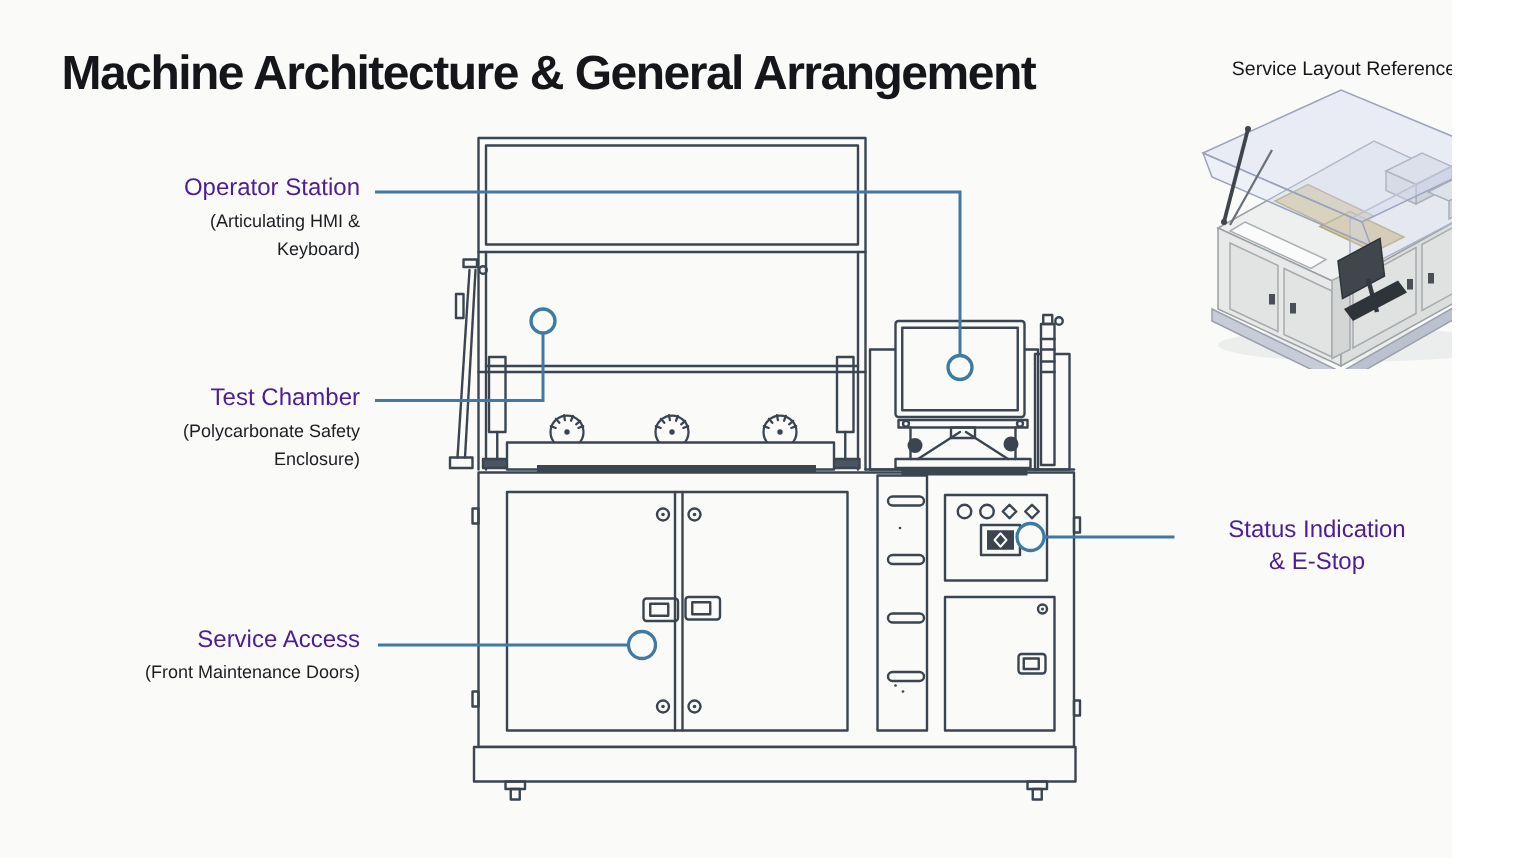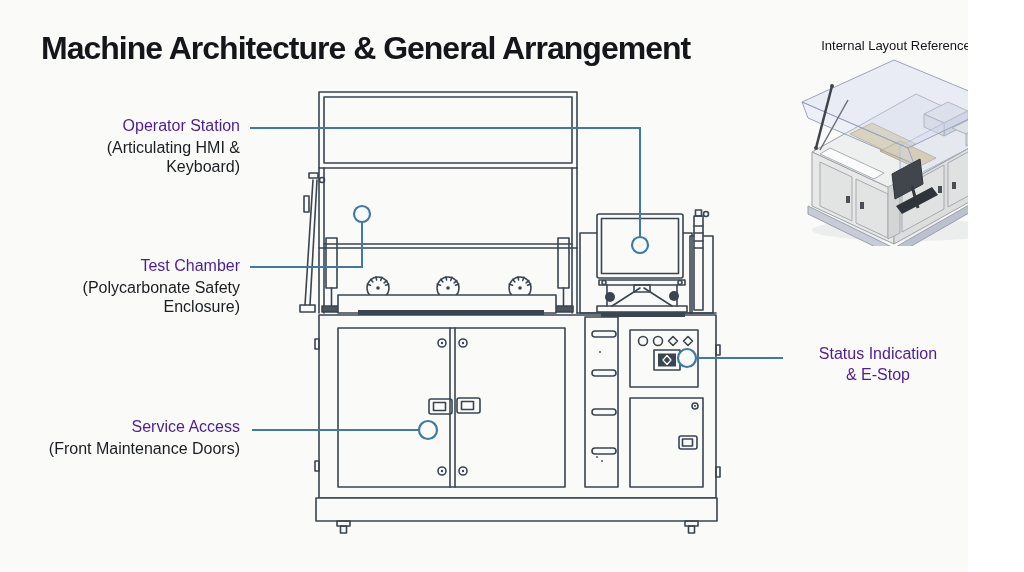--- a/index.html
+++ b/index.html
@@ -12,21 +12,21 @@
     color:#17191c;
   }
   .page-title{
     position:absolute;left:41px;top:30px;
     font-size:32px;font-weight:600;letter-spacing:-1px;
     color:#141619;white-space:nowrap;
   }
   .machine-svg{position:absolute;left:0;top:0;}
   .callout-label{position:absolute;}
   .callout-label .t{font-size:16px;line-height:20px;color:#4c1d95;white-space:pre-line;}
-  .callout-label .s{font-size:16px;line-height:19px;margin-top:2px;color:#1b1e21;white-space:pre-line;}
+  .callout-label .s{font-size:12px;line-height:19px;margin-top:2px;color:#1b1e21;white-space:pre-line;}
   .left-label{width:230px;text-align:right;}
   .right-label{text-align:center;}
   .ref-caption{
     position:absolute;left:780px;top:38px;width:232px;
     text-align:center;font-size:13px;color:#141619;
   }
   .iso-svg{position:absolute;left:796px;top:56px;}
 </style>
 </head>
 <body>
@@ -215,21 +215,21 @@
     <div class="t">Test Chamber</div>
     <div class="s">(Polycarbonate Safety
 Enclosure)</div>
   </div>
 
   <div class="callout-label right-label" style="left:793px;top:343px;width:170px;">
     <div class="t" style="line-height:21px;">Status Indication
 &amp; E-Stop</div>
   </div>
 
-  <div class="ref-caption">Internal Layout Reference</div>
+  <div class="ref-caption">Service Layout Reference</div>
 
   <svg class="iso-svg" width="218" height="190" viewBox="0 0 218 190">
     <g>
       <ellipse cx="112" cy="174" rx="96" ry="11" fill="rgba(60,70,80,0.07)"></ellipse>
 
       <polygon points="12,150 98,192 98,200 12,158" fill="#c8ccd8" stroke="#9aa0ad" stroke-width="1"></polygon>
       <polygon points="98,192 206,130 206,138 98,200" fill="#bcc1cf" stroke="#9aa0ad" stroke-width="1"></polygon>
 
       <polygon points="16,96 120,38 202,76 98,134" fill="#eef0f0" stroke="#9ba1a5" stroke-width="1"></polygon>
       <polygon points="16,96 98,134 98,188 16,150" fill="#e7e8e7" stroke="#9ba1a5" stroke-width="1"></polygon>

